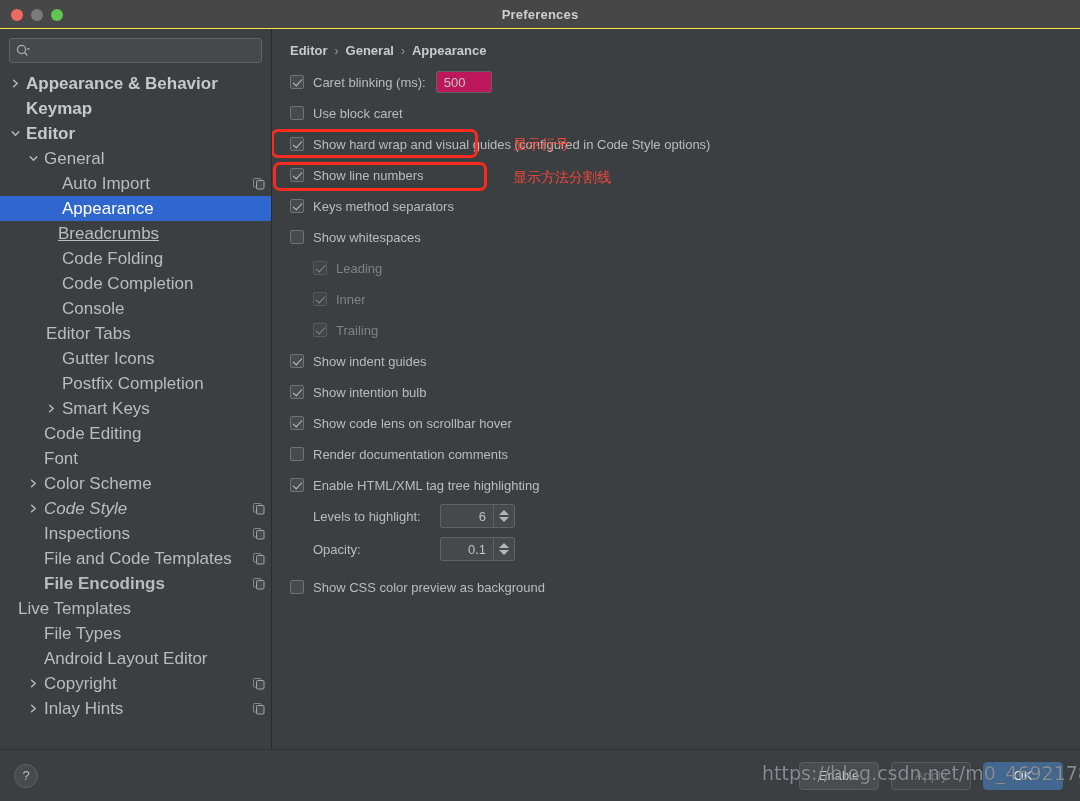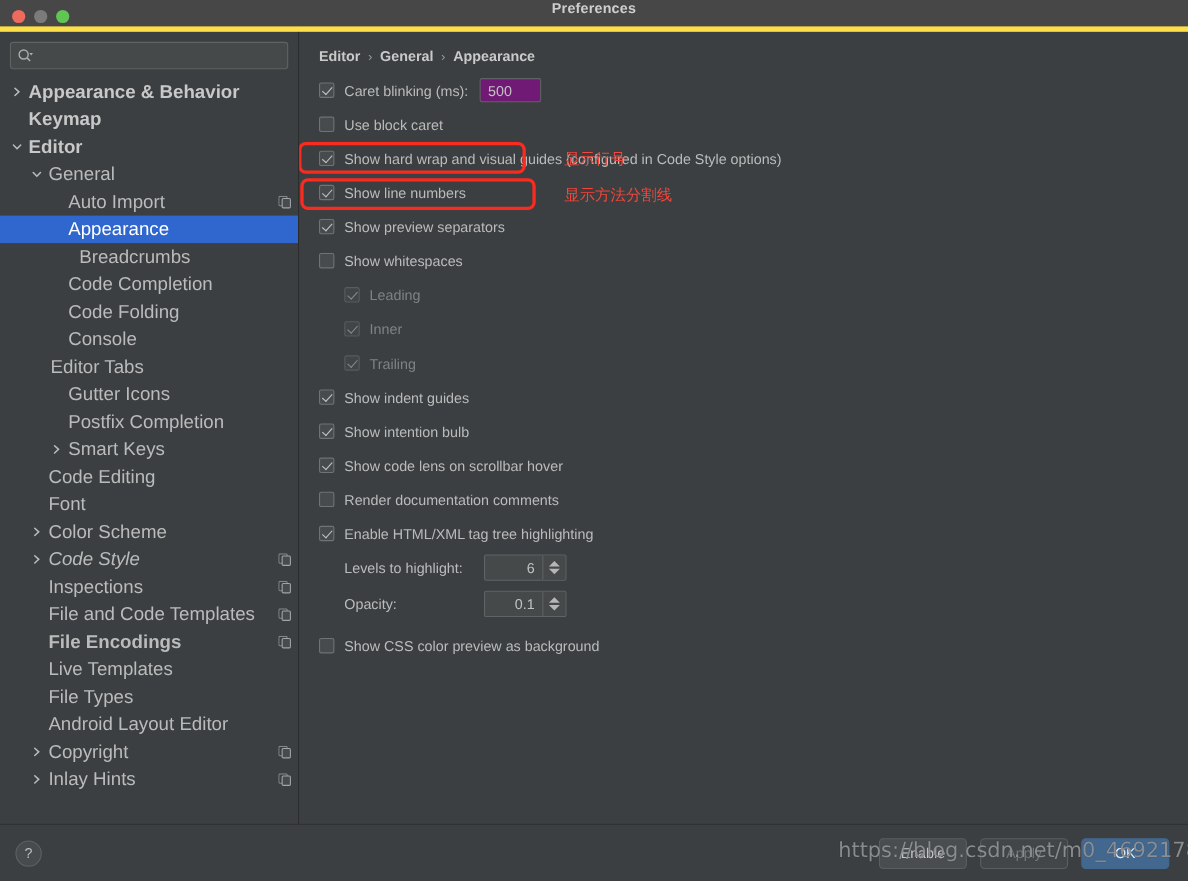--- a/index.html
+++ b/index.html
@@ -14,23 +14,23 @@
     width: 1080px; height: 801px;
     background: #3c3f41;
     display: flex; flex-direction: column;
   }
 
   
   #titlebar {
     position: relative;
     height: 29px;
     background: #474747;
-    border-bottom: 5px solid #fde047;
+    border-bottom: 1px solid #fde047;
     flex: 0 0 29px;
-    display: flex; align-items: flex-start;
+    display: flex; align-items: center;
   }
   .traffic {
     position: absolute; left: 11px; top: 9px;
     display: flex; gap: 8px; align-items: center;
   }
   .light { width: 12px; height: 12px; border-radius: 50%; }
   .light.red    { background: #ed6a5e; }
   .light.yellow { background: #7b7b7b; }
   .light.green  { background: #61c554; }
   #title-text {
@@ -107,21 +107,21 @@
     left: 4px; top: 1px; width: 4px; height: 8px;
     border: solid #c2c2c2; border-width: 0 1.6px 1.6px 0;
     transform: rotate(42deg);
   }
   .cb.dim { opacity: .55; }
   .optlabel { color: #bbbbbb; font-size: 13px; white-space: nowrap; }
   .optlabel.dim { color: #7e8283; }
 
   .field {
     margin-left: 10px; height: 22px; min-width: 56px;
-    background: #701a75; border: 1px solid #5e6364; border-radius: 2px;
+    background: #be185d; border: 1px solid #5e6364; border-radius: 2px;
     color: #c2c2c2; font-size: 13px;
     display: flex; align-items: center; padding: 0 7px;
   }
   .spinwrap {
     margin-left: 10px; height: 24px; display: flex;
     border: 1px solid #5e6364; border-radius: 2px; overflow: hidden;
     background: #45494a;
   }
   .spinval {
     width: 52px; text-align: right; padding-right: 7px;
@@ -258,34 +258,34 @@
               <svg width="12" height="12" viewBox="0 0 12 12">
                 <rect x="0.5" y="0.5" width="7.5" height="8.5" rx="1" fill="none" stroke="#9aa0a2" stroke-width="1"></rect>
                 <rect x="3.5" y="2.5" width="7.5" height="8.5" rx="1" fill="#4b4f51" stroke="#c2c7c9" stroke-width="1"></rect>
               </svg>
             </span>
           </div>
           <div class="row sel" style="padding-left: 44px;">
             <span class="arrow"></span>
             <span class="label" style="margin-left: 4px;">Appearance</span>
           </div>
-          <div class="row" style="padding-left: 54px;">
+          <div class="row" style="padding-left: 40px; text-decoration: underline;">
             <span class="arrow"></span>
             <span class="label" style="margin-left: 4px;">Breadcrumbs</span>
           </div>
           <div class="row" style="padding-left: 44px;">
             <span class="arrow"></span>
+            <span class="label" style="margin-left: 4px;">Code Folding</span>
+          </div>
+          <div class="row" style="padding-left: 44px;">
+            <span class="arrow"></span>
             <span class="label" style="margin-left: 4px;">Code Completion</span>
           </div>
           <div class="row" style="padding-left: 44px;">
             <span class="arrow"></span>
-            <span class="label" style="margin-left: 4px;">Code Folding</span>
-          </div>
-          <div class="row" style="padding-left: 44px;">
-            <span class="arrow"></span>
             <span class="label" style="margin-left: 4px;">Console</span>
           </div>
           <div class="row" style="padding-left: 28px;">
             <span class="arrow"></span>
             <span class="label" style="margin-left: 4px;">Editor Tabs</span>
           </div>
           <div class="row" style="padding-left: 44px;">
             <span class="arrow"></span>
             <span class="label" style="margin-left: 4px;">Gutter Icons</span>
           </div>
@@ -354,21 +354,21 @@
           <div class="row" style="padding-left: 26px; font-weight: bold;">
             <span class="arrow"></span>
             <span class="label" style="margin-left: 4px;">File Encodings</span>
             <span class="copyicon">
               <svg width="12" height="12" viewBox="0 0 12 12">
                 <rect x="0.5" y="0.5" width="7.5" height="8.5" rx="1" fill="none" stroke="#9aa0a2" stroke-width="1"></rect>
                 <rect x="3.5" y="2.5" width="7.5" height="8.5" rx="1" fill="#4b4f51" stroke="#c2c7c9" stroke-width="1"></rect>
               </svg>
             </span>
           </div>
-          <div class="row" style="padding-left: 26px;">
+          <div class="row" style="">
             <span class="arrow"></span>
             <span class="label" style="margin-left: 4px;">Live Templates</span>
           </div>
           <div class="row" style="padding-left: 26px;">
             <span class="arrow"></span>
             <span class="label" style="margin-left: 4px;">File Types</span>
           </div>
           <div class="row" style="padding-left: 26px;">
             <span class="arrow"></span>
             <span class="label" style="margin-left: 4px;">Android Layout Editor</span>
@@ -427,21 +427,21 @@
           <div class="opt">
             <span class="cb checked"></span>
             <span class="optlabel">Show hard wrap and visual guides (configured in Code Style options)</span>
           </div>
           <div class="opt">
             <span class="cb checked"></span>
             <span class="optlabel">Show line numbers</span>
           </div>
           <div class="opt">
             <span class="cb checked"></span>
-            <span class="optlabel">Show preview separators</span>
+            <span class="optlabel">Keys method separators</span>
           </div>
           <div class="opt">
             <span class="cb"></span>
             <span class="optlabel">Show whitespaces</span>
           </div>
           <div class="opt indent">
             <span class="cb checked dim"></span>
             <span class="optlabel dim">Leading</span>
           </div>
           <div class="opt indent">

